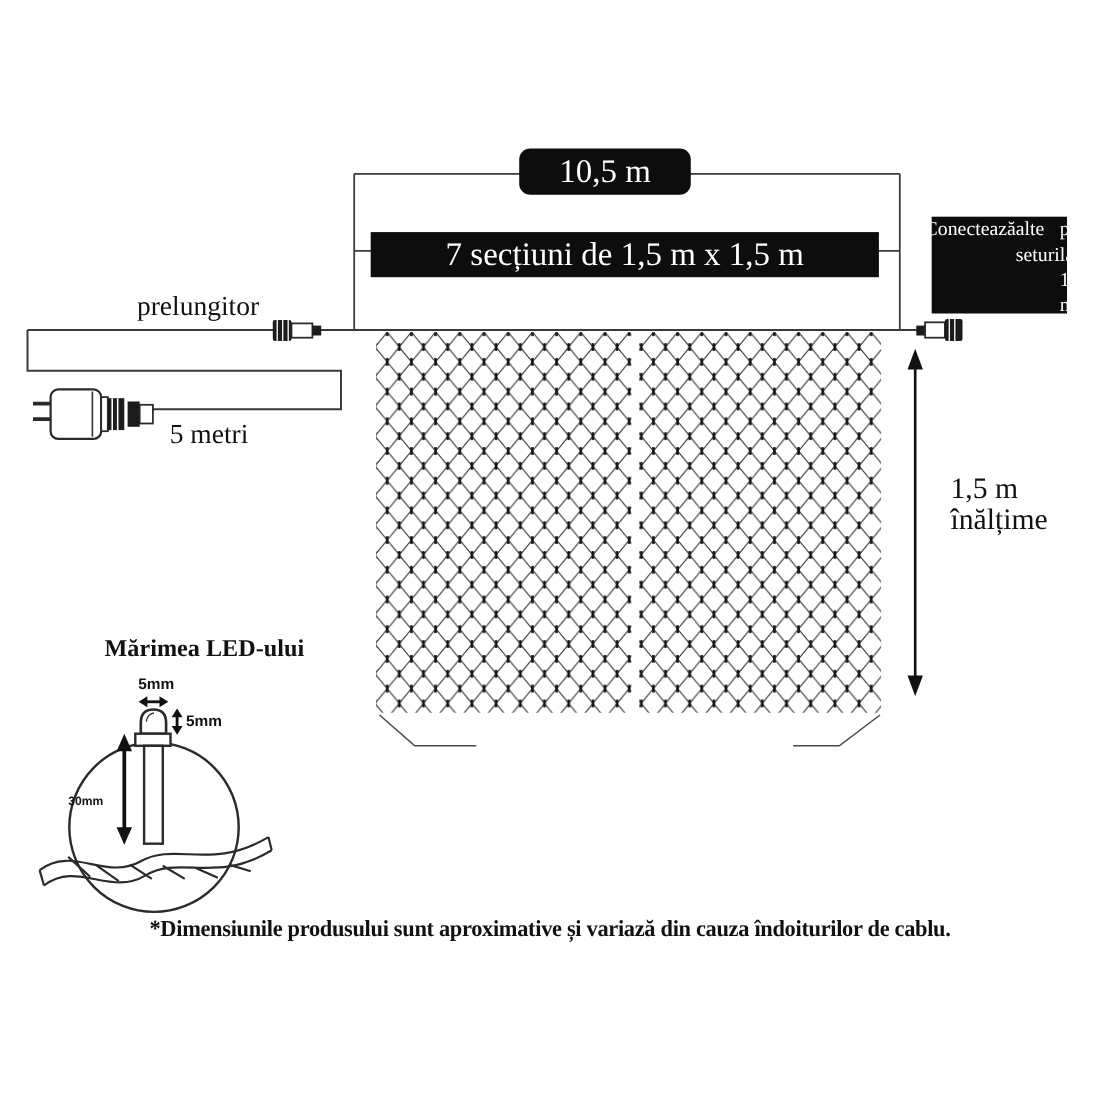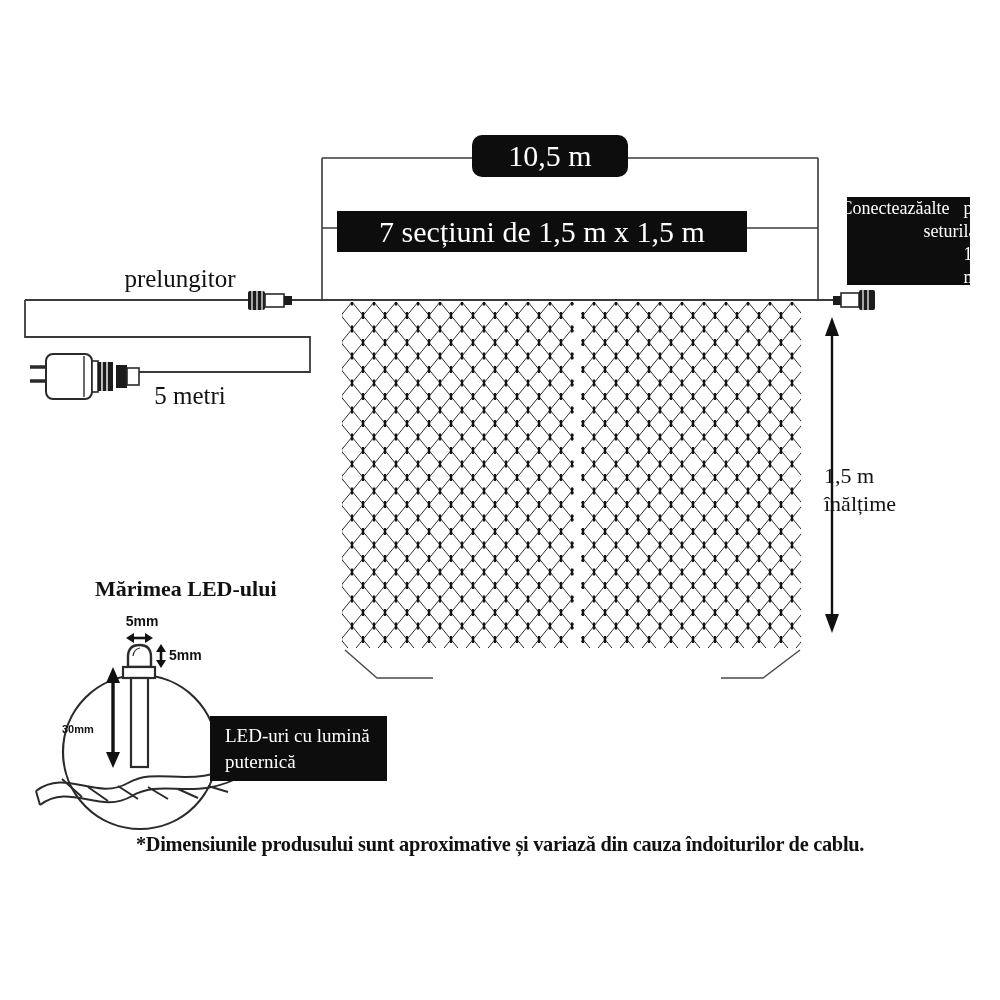--- a/index.html
+++ b/index.html
@@ -8,40 +8,40 @@
     font-family:"Liberation Serif", serif;color:#111;
   }
   .canvas svg{position:absolute;left:0;top:0;}
   .abs{position:absolute;}
   .blackbox{
     position:absolute;background:#0d0d0d;color:#fff;
     display:flex;align-items:center;justify-content:center;
     font-family:"Liberation Serif", serif;
   }
   .box-10m{left:472px;top:135px;width:156px;height:42px;font-size:30px;border-radius:10px;}
-  .box-sections{left:337px;top:211px;width:410px;height:41px;font-size:30px;}
+  .box-sections{left:337px;top:211px;width:462px;height:41px;font-size:30px;}
   .box-connect{
     left:847px;top:197px;width:123px;height:88px;font-size:18px;line-height:23px;
     flex-direction:row;align-items:flex-start;justify-content:center;
     padding-left:21px;box-sizing:border-box;
   }
   .box-leds{
     left:433px;top:657px;width:287px;height:44px;
     justify-content:flex-start;padding-left:13px;box-sizing:border-box;
   }
   .box-leds .lbl{font-size:28px;}
   .box-leds .val{font-size:38px;margin-left:26px;}
   .box-bright{
     left:210px;top:716px;width:177px;height:65px;font-size:19px;line-height:26px;
     flex-direction:column;align-items:flex-start;justify-content:center;
     padding-left:15px;box-sizing:border-box;
   }
   .txt-prelungitor{left:100px;top:265px;width:160px;text-align:center;font-size:25px;}
   .txt-5metri{left:125px;top:382px;width:130px;text-align:center;font-size:25px;}
-  .txt-height{left:824px;top:430px;font-size:22px;line-height:28px;margin-top:32px;}
+  .txt-height{left:864px;top:430px;font-size:27px;line-height:28px;}
   .txt-marimea{left:50px;top:576px;font-size:22px;font-weight:bold;margin-left:45px;}
   .txt-mm{font-family:"Liberation Sans", sans-serif;font-weight:bold;font-size:14px;}
   .txt-5mm-top{left:118px;top:613px;width:48px;text-align:center;}
   .txt-5mm-side{left:169px;top:647px;}
   .txt-30mm{left:62px;top:723px;font-size:11px;}
   .txt-disclaimer{
     left:0;top:832px;width:1000px;text-align:center;
     font-size:21px;font-weight:bold;letter-spacing:-0.3px;
     transform:scaleX(0.97);
   }
@@ -172,20 +172,16 @@
     <div>înălțime</div>
   </div>
 
 
   <div class="abs txt-marimea">Mărimea LED-ului</div>
 
   <div class="abs txt-mm txt-5mm-top">5mm</div>
   <div class="abs txt-mm txt-5mm-side">5mm</div>
   <div class="abs txt-mm txt-30mm">30mm</div>
 
-  <div class="blackbox box-bright">
-    <span>LED-uri cu lumină</span>
-    <span>puternică</span>
-  </div>
 
   <div class="abs txt-disclaimer">*Dimensiunile produsului sunt aproximative și variază din cauza îndoiturilor de cablu.</div>
 
 </div>
 
 </body></html>

